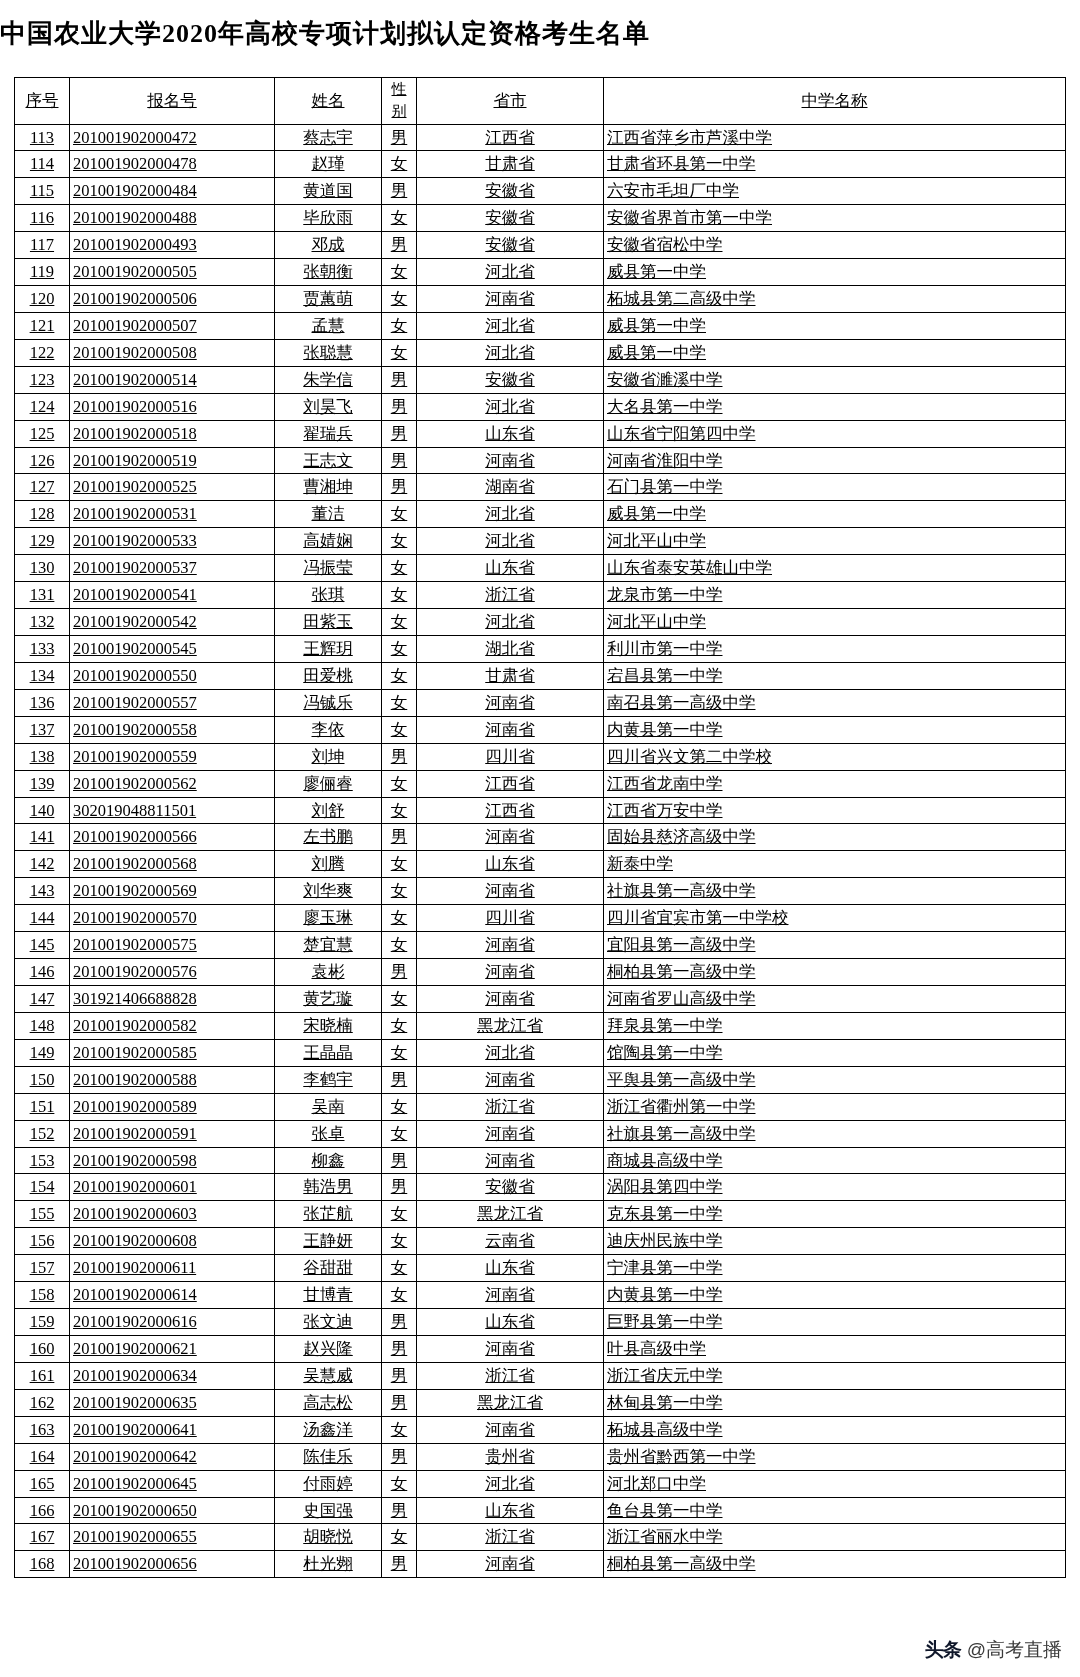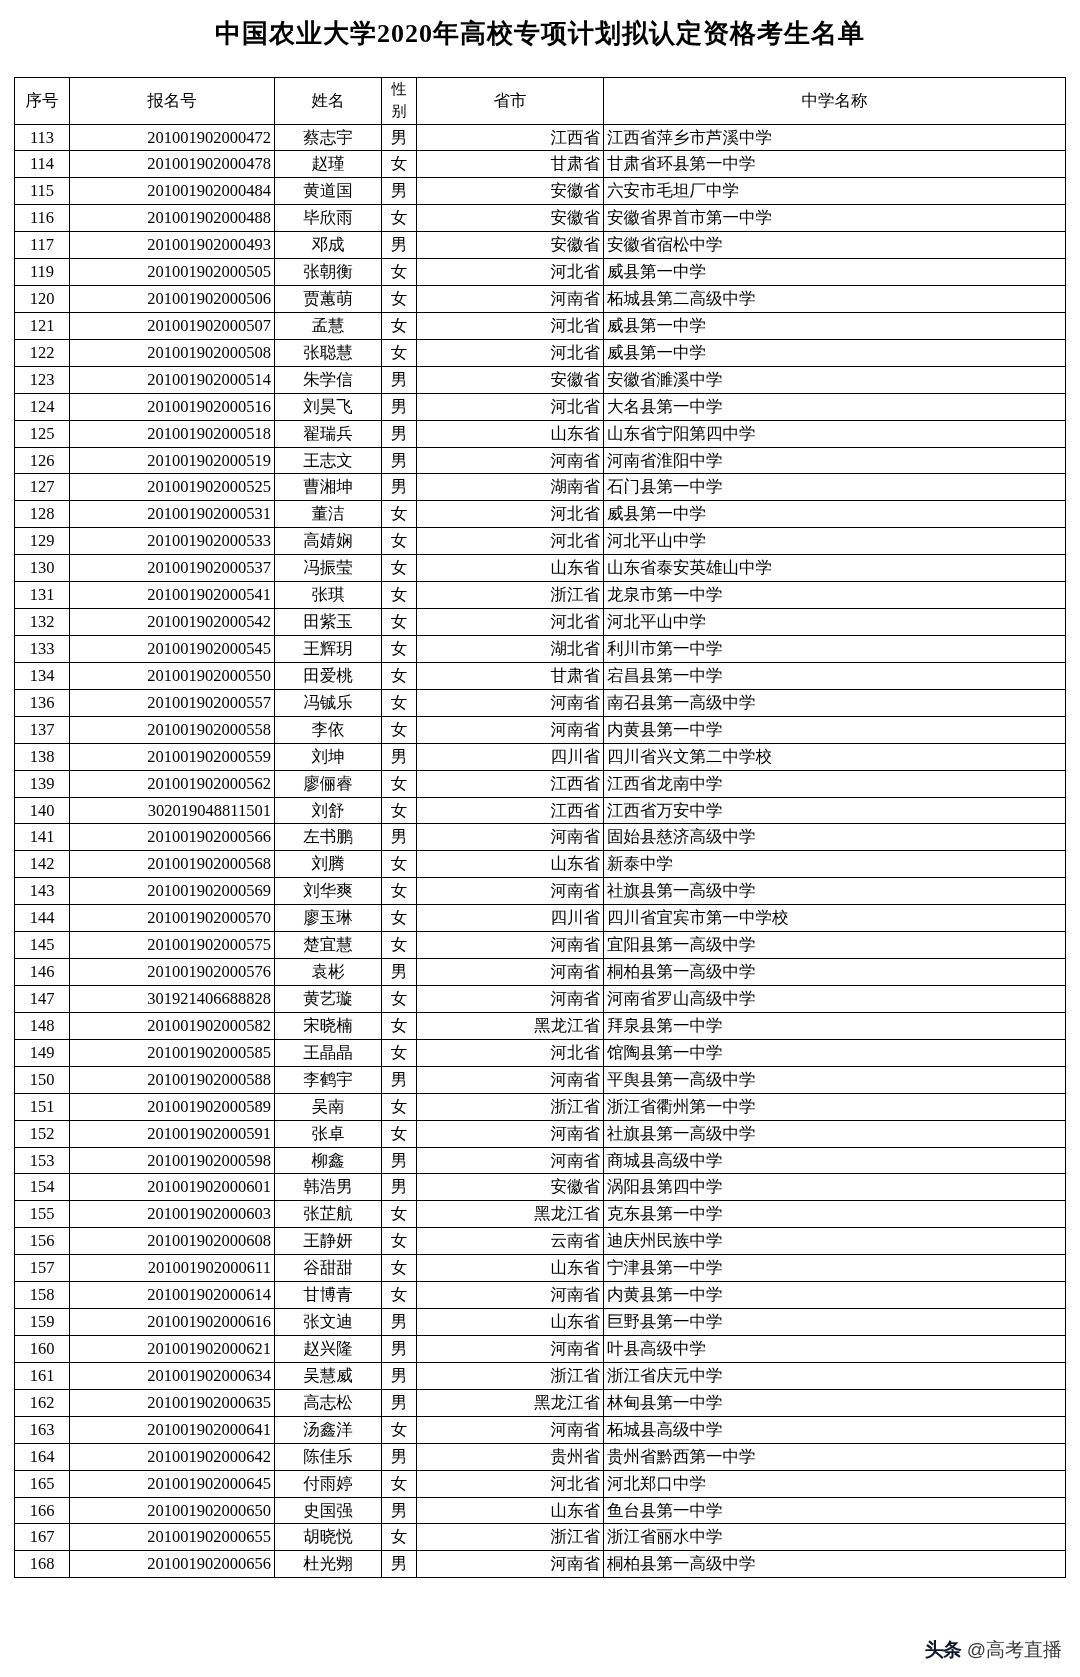--- a/index.html
+++ b/index.html
@@ -9,30 +9,30 @@
   }
   body {
     width: 1080px;
     height: 1677px;
     font-family: "Liberation Sans", sans-serif;
     color: #000000;
     position: relative;
     overflow: hidden;
   }
   .page-title {
-    text-align: center;
     font-family: "Liberation Serif", serif;
     font-weight: bold;
     font-size: 26px;
     letter-spacing: 1px;
     padding-top: 16px;
     padding-bottom: 14px;
   }
   .table-wrap {
     padding: 12px 14px;
+    text-decoration: underline;
   }
   table.roster {
     border-collapse: collapse;
     width: 100%;
     table-layout: fixed;
     font-size: 16.5px;
     font-family: "Liberation Serif", serif;
   }
   table.roster th,
   table.roster td {
@@ -42,24 +42,24 @@
     white-space: nowrap;
     overflow: hidden;
   }
   table.roster thead th {
     font-weight: normal;
     text-align: center;
     height: 40px;
     vertical-align: middle;
   }
   th.col-idx, td.col-idx { width: 48px; text-align: center; }
-  th.col-reg, td.col-reg { width: 198px; text-align: right; }
+  th.col-reg, td.col-reg { width: 198px; text-align: left; }
   th.col-name, td.col-name { width: 100px; text-align: center; }
   th.col-gender, td.col-gender { width: 28px; text-align: center; }
-  th.col-prov, td.col-prov { width: 180px; text-align: right; padding-left: 6px; }
+  th.col-prov, td.col-prov { width: 180px; text-align: center; padding-left: 6px; }
   th.col-school, td.col-school { width: auto; text-align: left; }
   th.col-gender {
     font-size: 15px;
     line-height: 1.05;
     padding: 0 1px;
   }
   th.col-gender span { display: block; }
   th.col-prov, th.col-school { text-align: left; padding-left: 6px; }
   .watermark {
     position: absolute;

